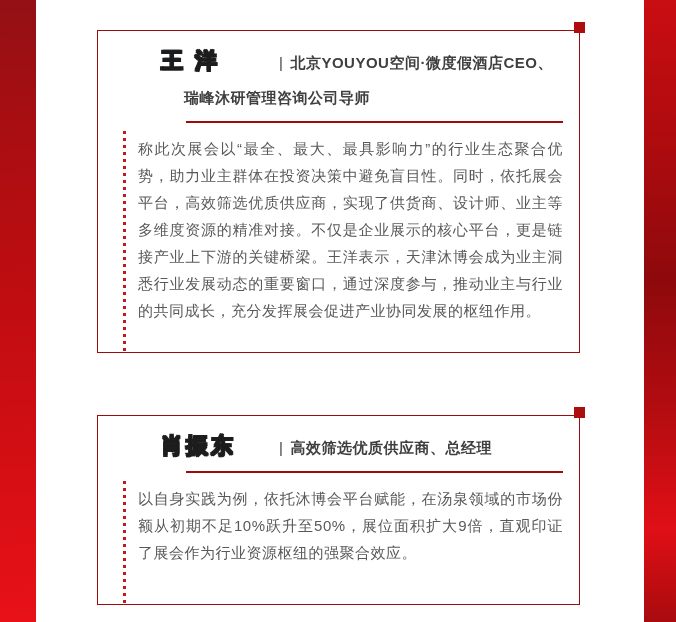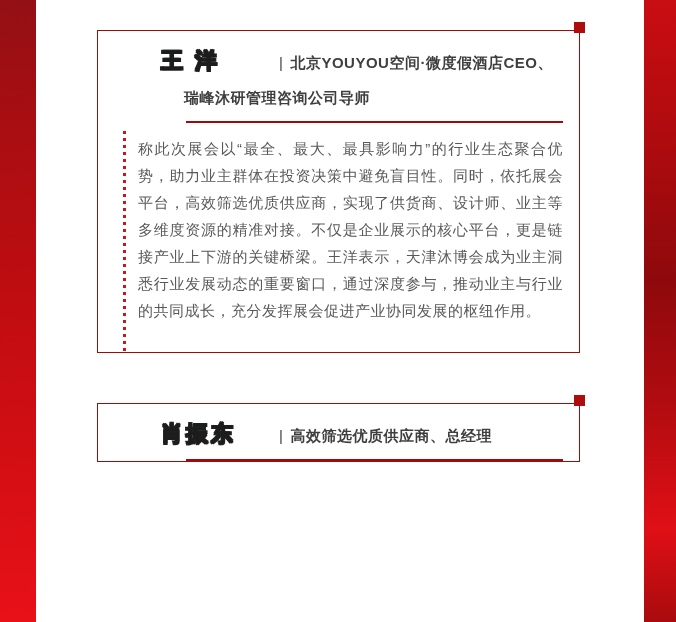--- a/index.html
+++ b/index.html
@@ -24,21 +24,21 @@
   .band-right{
     right:0;width:32px;
     background:linear-gradient(180deg,#c90d12 0%,#ab0b0e 25%,#8e090c 45%,#b10c10 65%,#e00f16 85%,#a80b0e 100%);
   }
   
   .card{
     position:absolute;left:97px;width:483px;background:#ffffff;
     border:1.5px solid var(--accent-red);
   }
   .card-1{top:30px;}
-  .card-2{top:403px;}
+  .card-2{top:415px;}
   .card::before{ 
     content:"";position:absolute;left:-10px;top:-8px;right:4px;bottom:-11px;
     border:1.5px solid var(--accent-red);z-index:-1;
   }
   .card::after{ 
     content:"";position:absolute;top:-9px;right:-6px;width:11px;height:11px;
     background:var(--square-red);
   }
   .card-header{position:relative;margin-top:14px;}
   .speaker-name{
@@ -84,15 +84,16 @@
     <div class="divider"></div>
     <p class="quote">称此次展会以“最全、最大、最具影响力”的行业生态聚合优势，助力业主群体在投资决策中避免盲目性。同时，依托展会平台，高效筛选优质供应商，实现了供货商、设计师、业主等多维度资源的精准对接。不仅是企业展示的核心平台，更是链接产业上下游的关键桥梁。王洋表示，天津沐博会成为业主洞悉行业发展动态的重要窗口，通过深度参与，推动业主与行业的共同成长，充分发挥展会促进产业协同发展的枢纽作用。</p>
   </section>
 
   <section class="card card-2">
     <div class="card-header">
       <span class="speaker-name">肖振东</span>
       <span class="speaker-title"><span class="sep">|</span><span>高效筛选优质供应商、总经理</span></span>
     </div>
     <div class="divider"></div>
+    <p class="quote">以自身实践为例，依托沐博会平台赋能，在汤泉领域的市场份额从初期不足10%跃升至50%，展位面积扩大9倍，直观印证了展会作为行业资源枢纽的强聚合效应。</p>
   </section>
 
 </div>
 
 </body></html>

